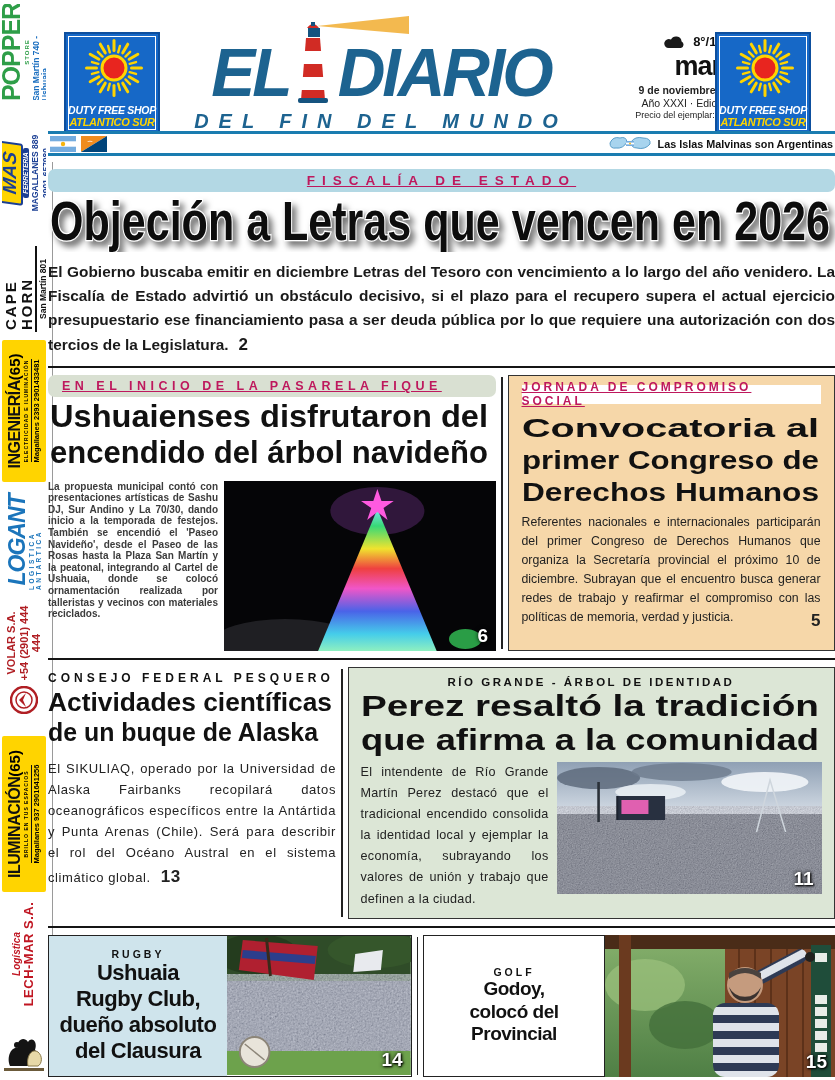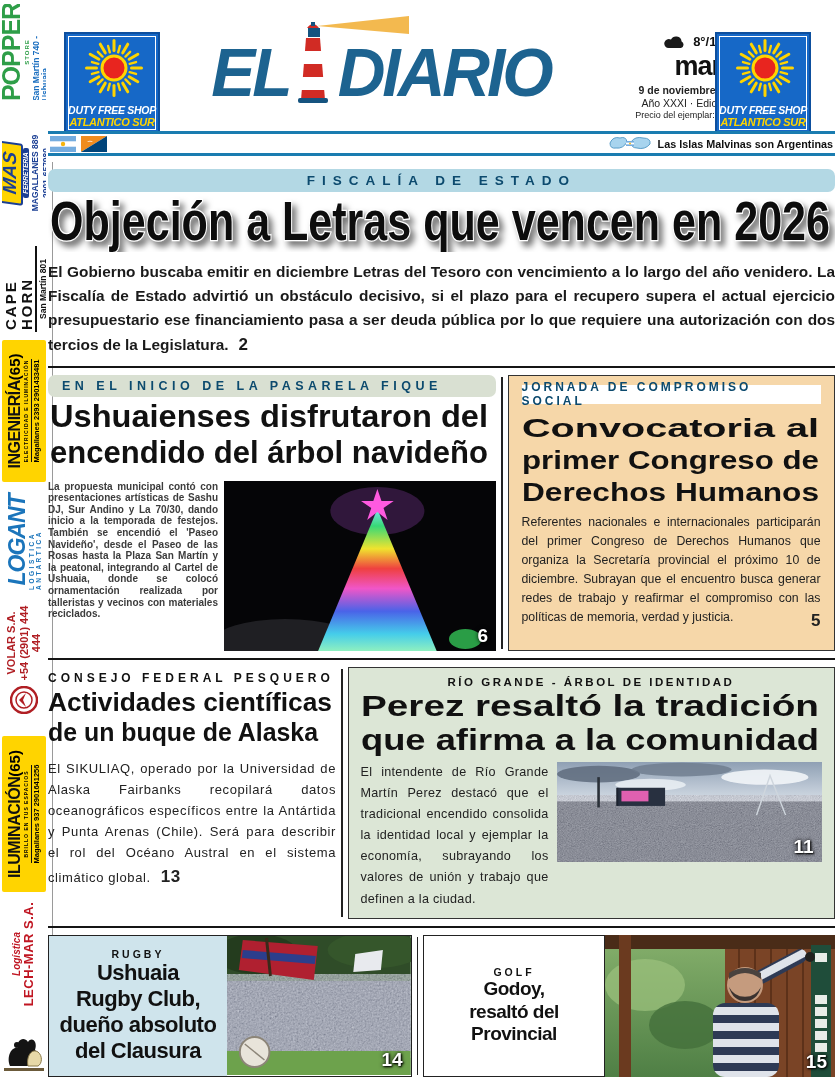--- a/index.html
+++ b/index.html
@@ -55,21 +55,21 @@
   .w-day { font-size:27px; font-weight:bold; color:#111; letter-spacing:-1px; }
   .w-date { font-size:10.5px; font-weight:bold; color:#222; margin-top:2px; }
   .w-ed { font-size:10.5px; color:#222; }
   .w-price { font-size:9px; color:#222; }
   .w-price b { font-size:9.5px; }
   #strip { position:absolute; left:0; top:131px; width:787px; height:25px; border-top:3px solid #1a7cb0; border-bottom:3px solid #1a7cb0; display:flex; align-items:center; gap:5px; padding:0 2px; }
   .strip-txt { font-size:10.8px; font-weight:bold; color:#111; white-space:nowrap; }
   .strip-spacer { flex:1; }
 
   
-  .kicker-bar { height:23px; border-radius:7px; display:flex; align-items:center; justify-content:center; font-weight:bold; color:#0c4a6e; }
+  .kicker-bar { height:23px; border-radius:7px; display:flex; align-items:center; justify-content:center; font-weight:bold; color:#be185d;text-decoration:underline; }
   #lead-kicker { background:#b3d8e4; font-size:13.5px; letter-spacing:7px; margin-top:11px; }
   .hl { font-family:"Liberation Sans",sans-serif; font-weight:bold; fill:#111; }
   #lead-hl text { font-size:56px; fill:#0d0d0d; stroke:#fff; stroke-width:2.6px; paint-order:stroke; filter:drop-shadow(4px 5px 3px rgba(0,0,0,0.55)); }
   #lead-body { font-size:15.4px; font-weight:bold; color:#1a1a1a; line-height:1.56; text-align:justify; margin-top:4px; }
   .pg-inline { font-weight:bold; font-size:17px; padding-left:10px; }
   .rule { border-top:2.5px solid #151515; margin:7px 0; }
 
   
   .row { display:flex; }
   .vdiv { width:1.5px; background:#222; margin:2px 5px; }
@@ -90,21 +90,21 @@
 
   
   #art-ship { width:288px; padding-top:4px; }
   #ship-kicker { font-size:12px; font-weight:bold; letter-spacing:4px; color:#111; }
   #ship-body { font-size:13px; color:#222; line-height:1.62; letter-spacing:0.6px; text-align:justify; margin-top:6px; }
 
   
   #art-perez { width:487px; background:#dce6d6; border:1.5px solid #333; padding:8px 12px; }
   #perez-kicker { font-size:11.5px; font-weight:bold; letter-spacing:2.5px; color:#111; text-align:center; }
   #perez-body { width:196px; font-size:12.6px; color:#222; line-height:1.68; letter-spacing:0.3px; text-align:justify; padding-right:8px; }
-  #perez-photo { flex:1; height:100px; }
+  #perez-photo { flex:1; height:132px; }
 
   
   #art-rugby { width:366px; border:1.5px solid #222; display:flex; }
   #rugby-panel { width:178px; background:#cfe4ec; display:flex; flex-direction:column; align-items:center; justify-content:center; padding:4px; }
   .mini-kicker { font-size:10.5px; font-weight:bold; letter-spacing:3px; color:#111; }
   .mini-hl { font-size:22px; font-weight:bold; color:#111; line-height:1.18; text-align:center; letter-spacing:-0.5px; }
   #rugby-photo { flex:1; height:139px; }
   #art-golf { display:flex; width:412px; }
   #golf-panel { width:182px; background:#fff; border:1.5px solid #222; display:flex; flex-direction:column; align-items:center; justify-content:center; padding:4px; }
   #golf-panel .mini-hl { font-size:19px; }
@@ -241,20 +241,21 @@
                 <rect x="8" y="39" width="30" height="13" fill="#fff"></rect>
                 <rect x="8" y="52" width="30" height="13" fill="#d12b24"></rect>
                 <rect x="8" y="65" width="30" height="13" fill="#fff"></rect>
                 <rect x="8" y="78" width="30" height="10" fill="#d12b24"></rect>
               </g>
               <rect x="7" y="86" width="30" height="5" rx="2" fill="#15537f"></rect>
             </svg>
           </span>
           <span class="mast-word">DIARIO</span>
         </div>
+        <div id="mast-sub">DEL FIN DEL MUNDO</div>
       </div>
 
       <div id="weather">
         <div class="w-top">
           <svg width="24" height="15" viewBox="0 0 24 15">
             <path d="M6 14 A4.5 4.5 0 1 1 8 5.6 A5.6 5.6 0 0 1 18.6 7.4 A3.6 3.6 0 0 1 18 14 Z" fill="#1a1a1a"></path>
           </svg>
           <span class="w-temp">8°/13°</span>
         </div>
         <div class="w-day">martes</div>
@@ -461,21 +462,21 @@
           </svg>
           <span class="pgnum">14</span>
         </div>
       </div>
       <div class="vdiv"></div>
       <div id="art-golf">
         <div id="golf-panel">
           <div class="mini-kicker">GOLF</div>
           <div class="mini-hl">
             <div>Godoy,</div>
-            <div>resaltó del</div>
+            <div>colocó del</div>
             <div>Provincial</div>
           </div>
         </div>
         <div id="golf-photo" class="photo">
           <svg width="100%" height="100%" viewBox="0 0 230 142" preserveAspectRatio="none">
             <defs>
               <linearGradient id="leaves" x1="0" y1="0" x2="0" y2="1">
                   <stop offset="0" stop-color="#86b06c"></stop>
                   <stop offset="1" stop-color="#4f7f45"></stop>
                 </linearGradient>

